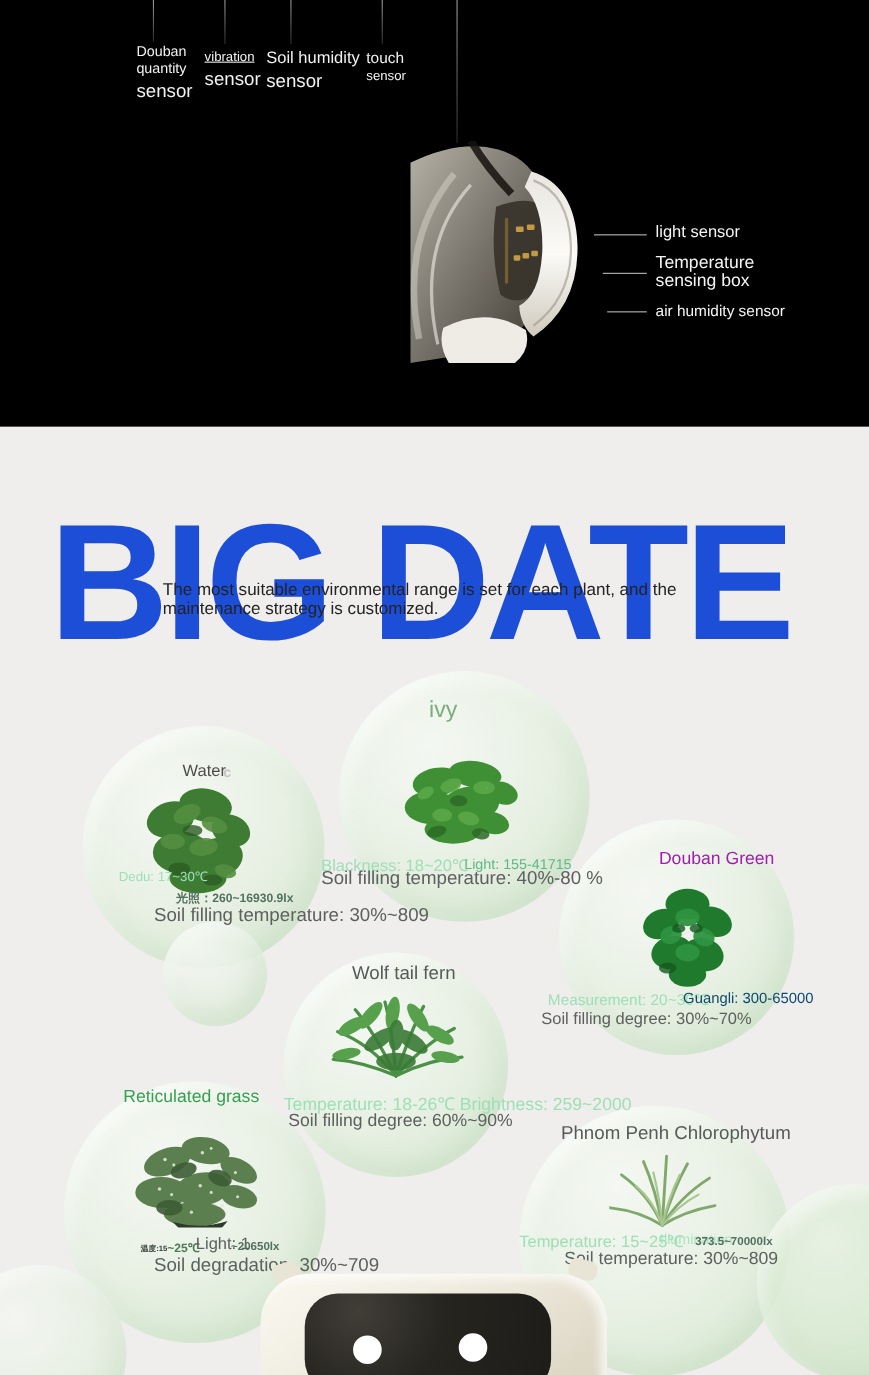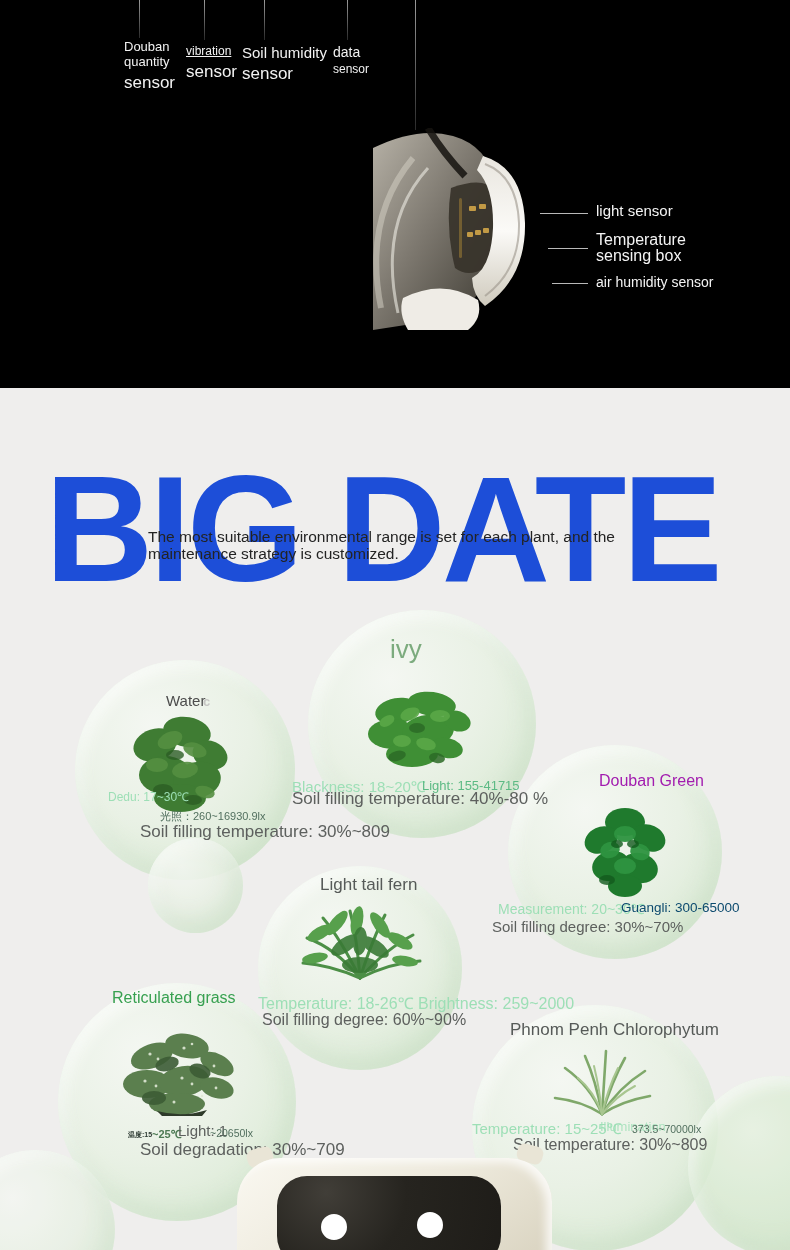--- a/index.html
+++ b/index.html
@@ -22,21 +22,21 @@
   .sec-title{color:#151515;font-size:24px;font-weight:400;width:790px;text-align:center;}
   .sec-sub{color:#232323;font-size:15.5px;line-height:1.12;}
   .bubble{border-radius:50%;
           background:radial-gradient(circle at 36% 30%, #f4f7f2 0%, #e9f1e5 46%, #dcebd7 78%, #e2eedd 100%);
           box-shadow:inset -6px -10px 22px rgba(190,214,186,.45), inset 6px 8px 16px rgba(255,255,255,.8);}
   .bubble.deco{opacity:.85;}
   .p-title-green{font-weight:400;}
   .mint{color:#9ddfb6;}
   .grn{color:#5cba84;text-align:right;}
   .gray{color:#5d605e;}
-  .dkgrn{color:#52705f;font-weight:normal;}
+  .dkgrn{color:#52705f;font-weight:bold;}
   
   #robot .head{position:absolute;left:0;top:10px;width:315px;height:100px;
       border-radius:44px 44px 0 0;background:linear-gradient(145deg,#faf8f1 0%,#ece8da 55%,#d9d3c0 100%);
       box-shadow:inset -6px 4px 10px rgba(255,255,255,.8);}
   #robot .ear{position:absolute;width:26px;height:18px;border-radius:7px;background:#e9e5d6;}
   #robot .screen{position:absolute;left:40px;top:28px;width:224px;height:90px;border-radius:30px;
       background:radial-gradient(circle at 22% 18%, #413e38 0%, #26241f 42%, #1e1c18 100%);}
   #robot .eye{position:absolute;width:26px;height:26px;border-radius:50%;border:13px solid #ffffff;
       background:transparent;}
 </style>
@@ -59,21 +59,21 @@
     </div>
     <div class="abs sensor-lab" style="left:186px;top:45px;width:70px;">
       <span class="l1" style="font-size:12px;text-decoration:underline;">vibration</span>
       <span class="l2" style="font-size:17px;">sensor</span>
     </div>
     <div class="abs sensor-lab" style="left:242px;top:44px;width:100px;">
       <span class="l1" style="font-size:15px;">Soil humidity</span>
       <span class="l2" style="font-size:17px;">sensor</span>
     </div>
     <div class="abs sensor-lab" style="left:333px;top:44px;width:60px;">
-      <span class="l1" style="font-size:14px;">data</span>
+      <span class="l1" style="font-size:14px;">touch</span>
       <span class="l2" style="font-size:12px;">sensor</span>
     </div>
 
     <div class="abs" style="left:373px;top:128px;width:167px;height:202px;">
       <svg width="167" height="202" viewBox="0 0 167 202">
         <defs>
           <linearGradient id="bodyg" x1="0" y1="0" x2="1" y2="1">
             <stop offset="0" stop-color="#b6b1a6"></stop>
             <stop offset="0.45" stop-color="#7e7970"></stop>
             <stop offset="1" stop-color="#3a372f"></stop>
@@ -282,23 +282,23 @@
           <path d="M52,68 Q44,45 28,32"></path>
           <path d="M52,68 Q58,42 68,22"></path>
           <path d="M52,68 Q50,45 44,20"></path>
           <path d="M52,68 Q66,50 85,40"></path>
         </g>
       </svg>
     </div>
 
     <div class="abs" style="left:166px;top:304px;font-size:15px;color:#4c4c4c;">Water</div>
     <div class="abs" style="left:203px;top:306px;font-size:13px;color:#c6c6c4;font-weight:bold;">c</div>
-    <div class="abs p-title-green" style="left:390px;top:246px;font-size:26px;color:#7cab7e;text-align:center;">ivy</div>
+    <div class="abs p-title-green" style="left:390px;top:246px;font-size:21px;color:#7cab7e;text-align:center;">ivy</div>
     <div class="abs p-title-green" style="left:599px;top:384px;font-size:16px;color:#a21caf;">Douban Green</div>
-    <div class="abs" style="left:320px;top:487px;font-size:17px;color:#565a58;">Light tail fern</div>
+    <div class="abs" style="left:320px;top:487px;font-size:17px;color:#565a58;">Wolf tail fern</div>
     <div class="abs p-title-green" style="left:112px;top:601px;font-size:16px;color:#37a050;">Reticulated grass</div>
     <div class="abs" style="left:510px;top:632px;font-size:17px;color:#565a58;">Phnom Penh Chlorophytum</div>
 
     <div class="abs mint" style="left:108px;top:400px;font-size:12px;">Dedu: 17~30℃</div>
     <div class="abs dkgrn" style="left:160px;top:421px;font-size:11px;">光照：260~16930.9lx</div>
     <div class="abs gray" style="left:140px;top:434px;font-size:17px;">Soil filling temperature: 30%~809</div>
 
     <div class="abs mint" style="left:292px;top:388px;font-size:15px;">Blackness: 18~20℃</div>
     <div class="abs grn" style="left:422px;top:390px;font-size:13px;">Light: 155-41715</div>
     <div class="abs gray" style="left:292px;top:402px;font-size:17px;width:260px;line-height:1.05;">Soil filling temperature: 40%-80 %</div>

